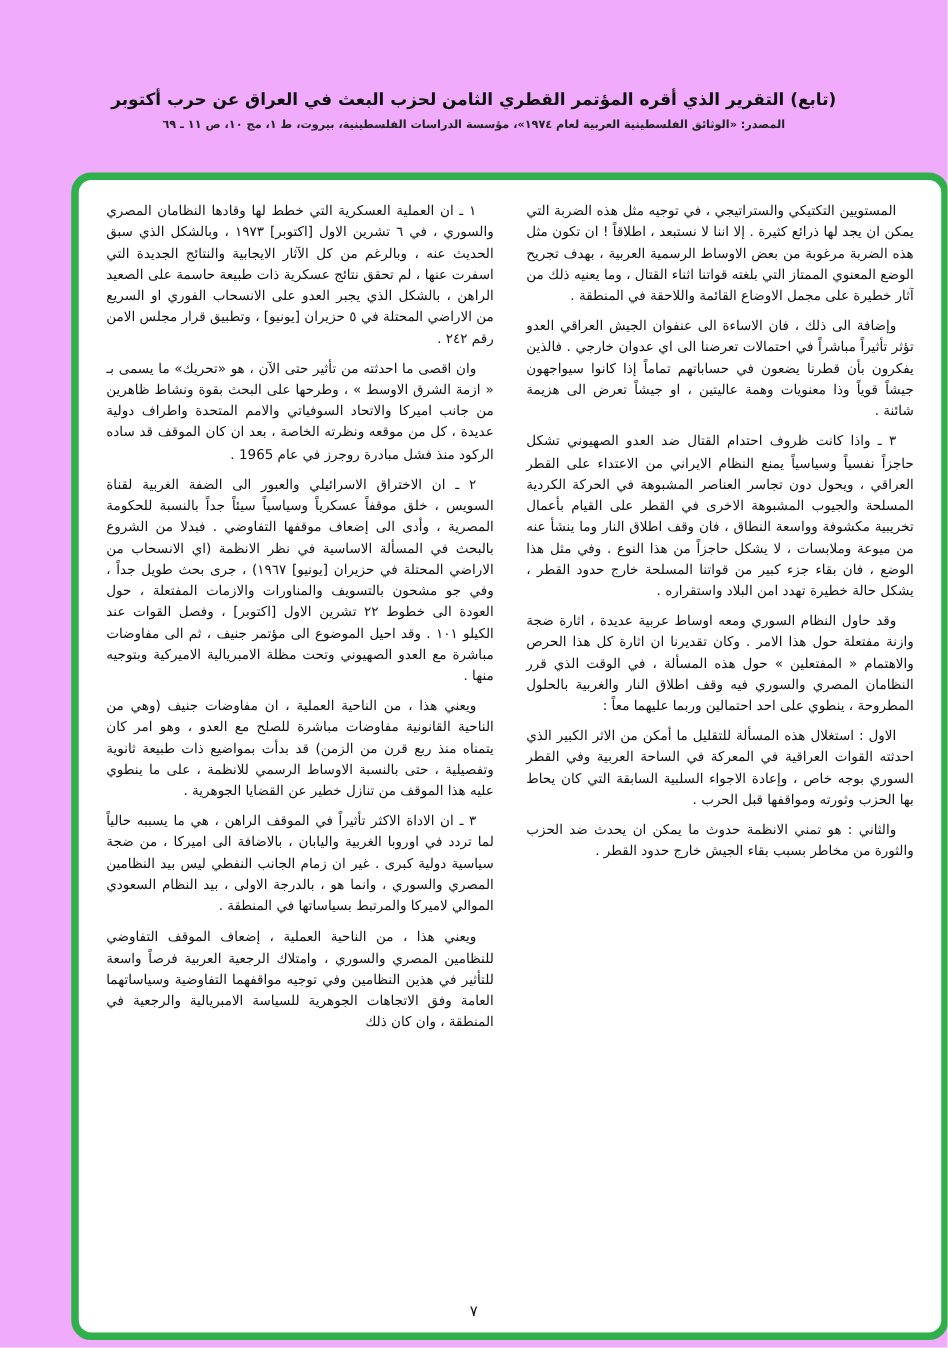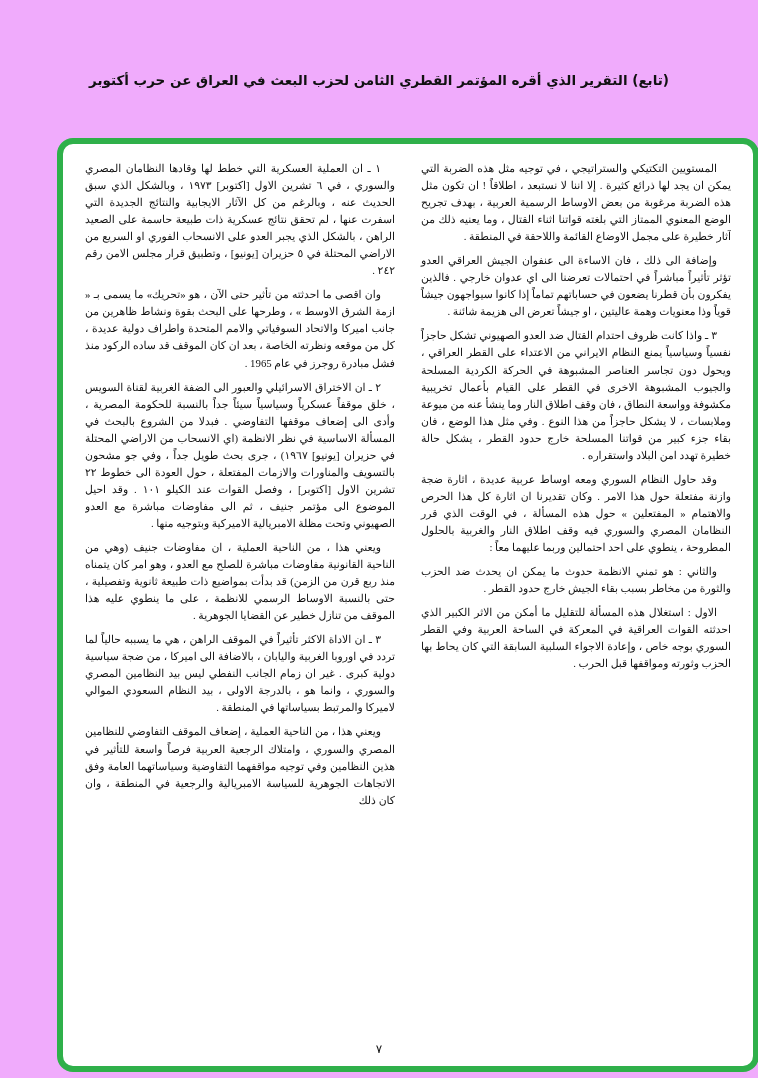--- a/index.html
+++ b/index.html
@@ -54,51 +54,51 @@
   .col {
     flex: 1 1 0;
     direction: rtl;
     text-align: justify;
     font-size: 10.8px;
     line-height: 1.58;
   }
   .col p {
     margin: 0 0 7px 0;
     text-indent: 14px;
-    font-family: Liberation Serif, serif;
   }
   .page-number {
     position: absolute;
     bottom: 22px;
     left: 0;
     right: 0;
     text-align: center;
     font-size: 12px;
     color: #111111;
   }
 </style>
 </head>
 <body>
 
 <div class="page">
 
   <div class="header">
     <div class="title">(تابع) التقرير الذي أقره المؤتمر القطري الثامن لحزب البعث في العراق عن حرب أكتوبر</div>
+    <div class="source">المصدر: «الوثائق الفلسطينية العربية لعام ١٩٧٤»، مؤسسة الدراسات الفلسطينية، بيروت، ط ١، مج ١٠، ص ١١ ـ ٦٩</div>
   </div>
 
   <div class="frame" style="border-color: rgb(47, 176, 74);">
     <div class="columns">
 
       <div class="col">
         <p>المستويين التكتيكي والستراتيجي ، في توجيه مثل هذه الضربة التي يمكن ان يجد لها ذرائع كثيرة . إلا اننا لا نستبعد ، اطلاقاً ! ان تكون مثل هذه الضربة مرغوبة من بعض الاوساط الرسمية العربية ، بهدف تجريح الوضع المعنوي الممتاز التي بلغته قواتنا اثناء القتال ، وما يعنيه ذلك من آثار خطيرة على مجمل الاوضاع القائمة واللاحقة في المنطقة .</p>
         <p>وإضافة الى ذلك ، فان الاساءة الى عنفوان الجيش العراقي العدو تؤثر تأثيراً مباشراً في احتمالات تعرضنا الى اي عدوان خارجي . فالذين يفكرون بأن قطرنا يضعون في حساباتهم تماماً إذا كانوا سيواجهون جيشاً قوياً وذا معنويات وهمة عاليتين ، او جيشاً تعرض الى هزيمة شائنة .</p>
         <p>٣ ـ واذا كانت ظروف احتدام القتال ضد العدو الصهيوني تشكل حاجزاً نفسياً وسياسياً يمنع النظام الايراني من الاعتداء على القطر العراقي ، ويحول دون تجاسر العناصر المشبوهة في الحركة الكردية المسلحة والجيوب المشبوهة الاخرى في القطر على القيام بأعمال تخريبية مكشوفة وواسعة النطاق ، فان وقف اطلاق النار وما ينشأ عنه من ميوعة وملابسات ، لا يشكل حاجزاً من هذا النوع . وفي مثل هذا الوضع ، فان بقاء جزء كبير من قواتنا المسلحة خارج حدود القطر ، يشكل حالة خطيرة تهدد امن البلاد واستقراره .</p>
         <p>وقد حاول النظام السوري ومعه اوساط عربية عديدة ، اثارة ضجة وازنة مفتعلة حول هذا الامر . وكان تقديرنا ان اثارة كل هذا الحرص والاهتمام « المفتعلين » حول هذه المسألة ، في الوقت الذي قرر النظامان المصري والسوري فيه وقف اطلاق النار والغربية بالحلول المطروحة ، ينطوي على احد احتمالين وربما عليهما معاً :</p>
+        <p>الاول : استغلال هذه المسألة للتقليل ما أمكن من الاثر الكبير الذي احدثته القوات العراقية في المعركة في الساحة العربية وفي القطر السوري بوجه خاص ، وإعادة الاجواء السلبية السابقة التي كان يحاط بها الحزب وثورته ومواقفها قبل الحرب .</p>
         <p>والثاني : هو تمني الانظمة حدوث ما يمكن ان يحدث ضد الحزب والثورة من مخاطر بسبب بقاء الجيش خارج حدود القطر .</p>
-        <p>الاول : استغلال هذه المسألة للتقليل ما أمكن من الاثر الكبير الذي احدثته القوات العراقية في المعركة في الساحة العربية وفي القطر السوري بوجه خاص ، وإعادة الاجواء السلبية السابقة التي كان يحاط بها الحزب وثورته ومواقفها قبل الحرب .</p>
       </div>
 
       <div class="col">
         <p>١ ـ ان العملية العسكرية التي خطط لها وقادها النظامان المصري والسوري ، في ٦ تشرين الاول [اكتوبر] ١٩٧٣ ، وبالشكل الذي سبق الحديث عنه ، وبالرغم من كل الآثار الايجابية والنتائج الجديدة التي اسفرت عنها ، لم تحقق نتائج عسكرية ذات طبيعة حاسمة على الصعيد الراهن ، بالشكل الذي يجبر العدو على الانسحاب الفوري او السريع من الاراضي المحتلة في ٥ حزيران [يونيو] ، وتطبيق قرار مجلس الامن رقم ٢٤٢ .</p>
         <p>وان اقصى ما احدثته من تأثير حتى الآن ، هو «تحريك» ما يسمى بـ « ازمة الشرق الاوسط » ، وطرحها على البحث بقوة ونشاط ظاهرين من جانب اميركا والاتحاد السوفياتي والامم المتحدة واطراف دولية عديدة ، كل من موقعه ونظرته الخاصة ، بعد ان كان الموقف قد ساده الركود منذ فشل مبادرة روجرز في عام 1965 .</p>
         <p>٢ ـ ان الاختراق الاسرائيلي والعبور الى الضفة الغربية لقناة السويس ، خلق موقفاً عسكرياً وسياسياً سيئاً جداً بالنسبة للحكومة المصرية ، وأدى الى إضعاف موقفها التفاوضي . فبدلا من الشروع بالبحث في المسألة الاساسية في نظر الانظمة (اي الانسحاب من الاراضي المحتلة في حزيران [يونيو] ١٩٦٧) ، جرى بحث طويل جداً ، وفي جو مشحون بالتسويف والمناورات والازمات المفتعلة ، حول العودة الى خطوط ٢٢ تشرين الاول [اكتوبر] ، وفصل القوات عند الكيلو ١٠١ . وقد احيل الموضوع الى مؤتمر جنيف ، ثم الى مفاوضات مباشرة مع العدو الصهيوني وتحت مظلة الامبريالية الاميركية وبتوجيه منها .</p>
         <p>ويعني هذا ، من الناحية العملية ، ان مفاوضات جنيف (وهي من الناحية القانونية مفاوضات مباشرة للصلح مع العدو ، وهو امر كان يتمناه منذ ربع قرن من الزمن) قد بدأت بمواضيع ذات طبيعة ثانوية وتفصيلية ، حتى بالنسبة الاوساط الرسمي للانظمة ، على ما ينطوي عليه هذا الموقف من تنازل خطير عن القضايا الجوهرية .</p>
         <p>٣ ـ ان الاداة الاكثر تأثيراً في الموقف الراهن ، هي ما يسببه حالياً لما تردد في اوروبا الغربية واليابان ، بالاضافة الى اميركا ، من ضجة سياسية دولية كبرى . غير ان زمام الجانب النفطي ليس بيد النظامين المصري والسوري ، وانما هو ، بالدرجة الاولى ، بيد النظام السعودي الموالي لاميركا والمرتبط بسياساتها في المنطقة .</p>
         <p>ويعني هذا ، من الناحية العملية ، إضعاف الموقف التفاوضي للنظامين المصري والسوري ، وامتلاك الرجعية العربية فرصاً واسعة للتأثير في هذين النظامين وفي توجيه مواقفهما التفاوضية وسياساتهما العامة وفق الاتجاهات الجوهرية للسياسة الامبريالية والرجعية في المنطقة ، وان كان ذلك</p>
       </div>

